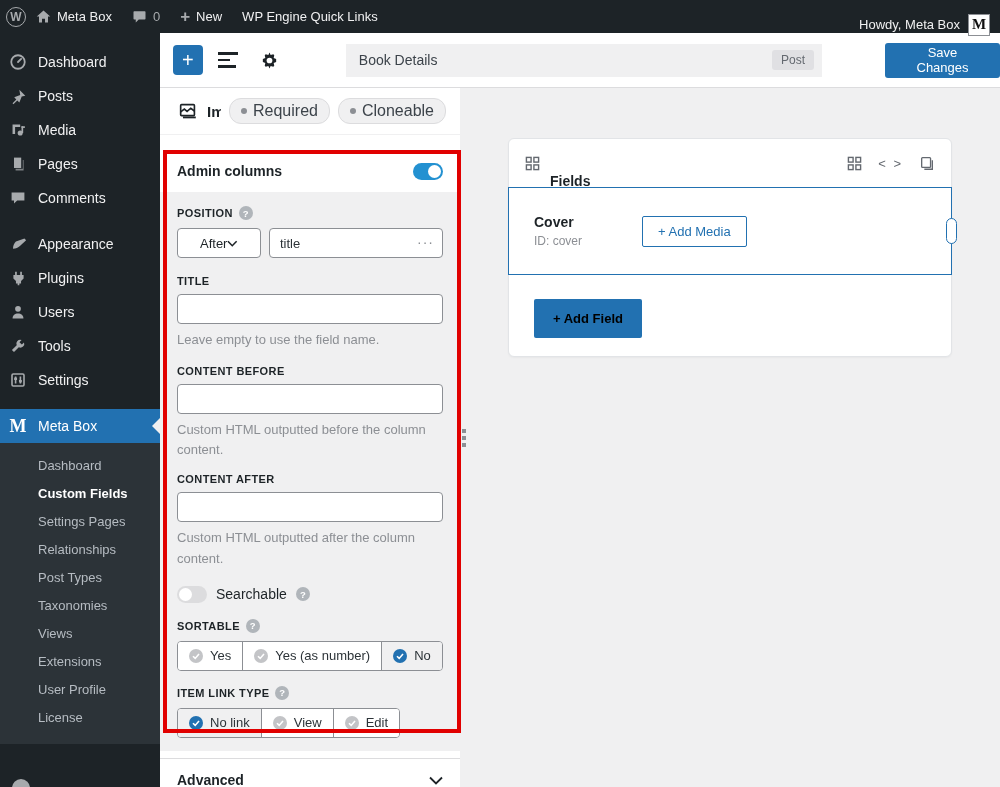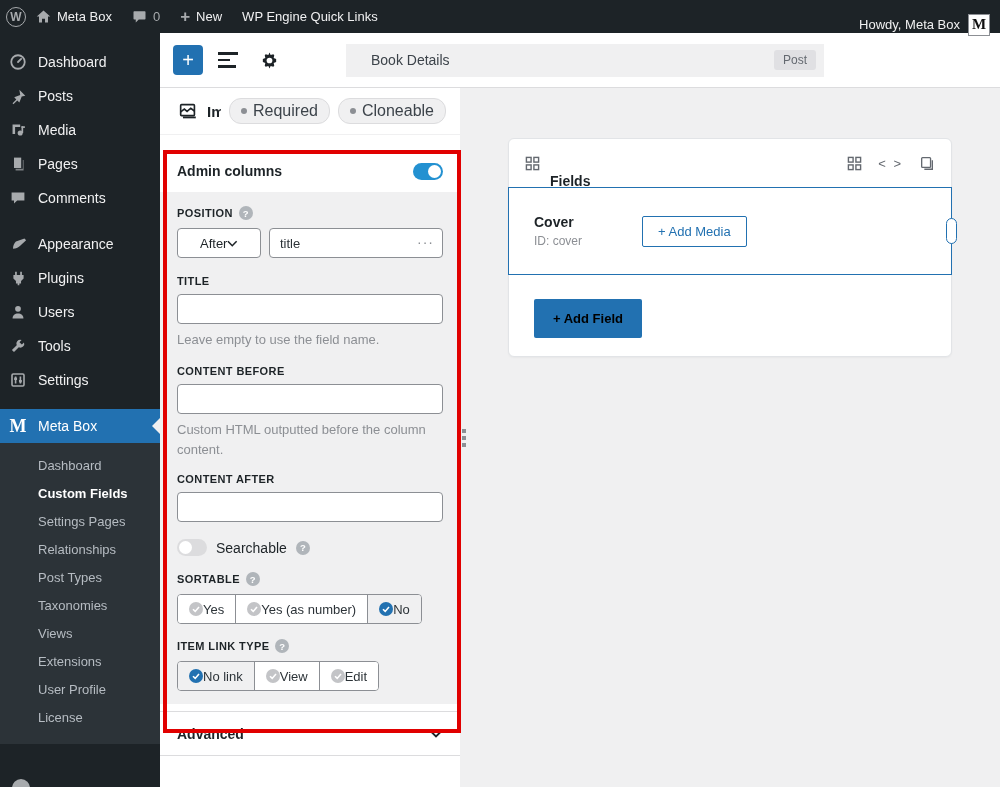--- a/index.html
+++ b/index.html
@@ -33,21 +33,21 @@
   .collapse-circle { position:absolute; left:12px; bottom:-10px; width:18px; height:18px; border-radius:50%; background:#a7aaad; }
 
   
   .toolbar { position:absolute; left:160px; top:33px; width:840px; height:55px; background:#fff; border-bottom:1px solid #dcdcde; display:flex; align-items:center; z-index:20; }
   .tb-add { width:30px; height:30px; margin-left:13px; background:#2271b1; color:#fff; border:none; border-radius:4px; font-size:20px; line-height:1; cursor:pointer; display:flex; align-items:center; justify-content:center; }
   .tb-structure { margin-left:15px; width:22px; display:flex; flex-direction:column; gap:4px; cursor:pointer; }
   .tb-structure i { display:block; height:2.5px; background:#1d2327; }
   .tb-structure i:nth-child(1){ width:20px; } .tb-structure i:nth-child(2){ width:12px; } .tb-structure i:nth-child(3){ width:18px; }
   .tb-gear { margin-left:20px; cursor:pointer; color:#1d2327; display:flex; }
   .tb-title-wrap { position:relative; margin-left:67px; width:478px; }
-  .tb-title { width:100%; height:33px; background:#f0f0f1; border:none; border-radius:0; padding:0 50px 0 25px; font-size:14px; color:#3c434a; font-family:"Liberation Sans", sans-serif; }
+  .tb-title { width:100%; height:33px; background:#f0f0f1; border:none; border-radius:0; padding:0 50px 0 13px; font-size:14px; color:#3c434a; font-family:"Liberation Sans", sans-serif; }
   .tb-badge { position:absolute; right:8px; top:50%; transform:translateY(-50%); background:#e0e0e3; color:#646970; font-size:12px; padding:3px 9px; border-radius:3px; }
   .tb-save { margin-left:63px; height:35px; padding:0 15px; background:#2271b1; color:#fff; border:none; border-radius:3px; font-size:13px; cursor:pointer; font-family:"Liberation Sans", sans-serif; }
 
   
   .left-panel { position:absolute; left:160px; top:88px; width:300px; height:699px; background:#fff; z-index:10; }
   .field-header { height:47px; display:flex; align-items:center; padding:0 14px 0 17px; border-bottom:1px solid #f0f0f1; }
   .fh-icon { display:flex; margin-right:8px; color:#1d2327; }
   .fh-title { font-size:15px; font-weight:bold; white-space:nowrap; overflow:hidden; max-width:97px; flex:0 1 auto; }
   .badge-pill { display:flex; align-items:center; gap:6px; background:#f0f0f1; border:1px solid #dcdcde; border-radius:12px; padding:3px 11px; font-size:16px; color:#3c434a; margin-left:8px; white-space:nowrap; }
   .badge-dot { width:6px; height:6px; border-radius:50%; background:#8c8f94; }
@@ -69,21 +69,21 @@
   .f-help { font-size:13px; color:#8c8f94; line-height:1.55; margin-top:6px; }
 
   .pos-row { display:flex; gap:8px; margin-top:8px; }
   .pos-select { width:84px; height:30px; background:#fff; border:1px solid #8c8f94; border-radius:4px; display:flex; align-items:center; justify-content:space-between; padding:0 22px; font-size:13px; cursor:pointer; }
   .pos-input-wrap { position:relative; flex:1; }
   .ellipsis-btn { position:absolute; right:9px; top:50%; transform:translateY(-58%); color:#8c8f94; font-size:14px; letter-spacing:1px; cursor:pointer; }
 
   .switch-row { display:flex; align-items:center; gap:9px; margin-top:17px; font-size:14px; color:#1d2327; }
 
   .seg-group { display:inline-flex; margin-top:8px; border:1px solid #8c8f94; border-radius:4px; overflow:hidden; background:#fff; }
-  .seg { display:flex; align-items:center; padding:0 11px; height:28px; font-size:13px; color:#2c3338; background:#fff; border-right:1px solid #8c8f94; cursor:pointer; white-space:nowrap; }
+  .seg { display:flex; align-items:center; gap:7px; padding:0 11px; height:28px; font-size:13px; color:#2c3338; background:#fff; border-right:1px solid #8c8f94; cursor:pointer; white-space:nowrap; }
   .seg:last-child { border-right:none; }
   .seg.selected { background:#f0f0f1; }
   .check-ic { width:14px; height:14px; border-radius:50%; display:inline-flex; align-items:center; justify-content:center; }
   .check-ic svg { display:block; }
 
   .advanced-row { margin-top:7px; border-top:1px solid #dcdcde; border-bottom:1px solid #dcdcde; height:45px; display:flex; align-items:center; justify-content:space-between; padding:0 17px; cursor:pointer; background:#fff; }
   .advanced-row .adv-title { font-size:14px; font-weight:bold; }
 
   
   .drag-dots { position:absolute; left:302px; top:341px; width:5px; display:flex; flex-direction:column; gap:3px; z-index:5; }
@@ -266,20 +266,21 @@
   <span class="tb-gear">
     <svg width="19" height="19" viewBox="0 0 20 20" fill="currentColor">
         <path d="M10 1.5l1.2 2.6 2.8-.6 1 1-.6 2.8L17 8.5v3l-2.6 1.2.6 2.8-1 1-2.8-.6L10 18.5l-1.2-2.6-2.8.6-1-1 .6-2.8L3 11.5v-3l2.6-1.2-.6-2.8 1-1 2.8.6z"></path>
         <circle cx="10" cy="10" r="3" fill="#fff"></circle>
       </svg>
   </span>
   <div class="tb-title-wrap">
     <input class="tb-title" value="Book Details" style="">
     <span class="tb-badge">Post</span>
   </div>
+  <button class="tb-save">Save Changes</button>
 </div>
 
 <div class="left-panel">
   <div class="field-header">
     <span class="fh-icon">
       <svg width="22" height="22" viewBox="0 0 24 24" fill="none" stroke="currentColor" stroke-width="1.8">
           <rect x="4" y="5" width="15" height="12" rx="1"></rect>
           <path d="M4 13l4-3 3 2.5L15 9l4 3"></path>
           <path d="M6.5 19h14" stroke-width="2"></path>
         </svg>
@@ -329,20 +330,21 @@
       <div class="f-label" style="margin-top:15px;">
           <span>CONTENT BEFORE</span>
         </div>
       <input class="f-input" style="margin-top: 7px;">
       <div class="f-help">Custom HTML outputted before the column content.</div>
 
       <div class="f-label" style="margin-top:13px;">
           <span>CONTENT AFTER</span>
         </div>
       <input class="f-input" style="margin-top: 7px;">
+      <div class="f-help">Custom HTML outputted after the column content.</div>
 
       <div class="switch-row">
         <span class="toggle off">
             <span class="knob"></span>
           </span>
         <span>Searchable</span>
         <span class="help-q">?</span>
       </div>
 
       <div class="f-label" style="margin-top:16px;">

